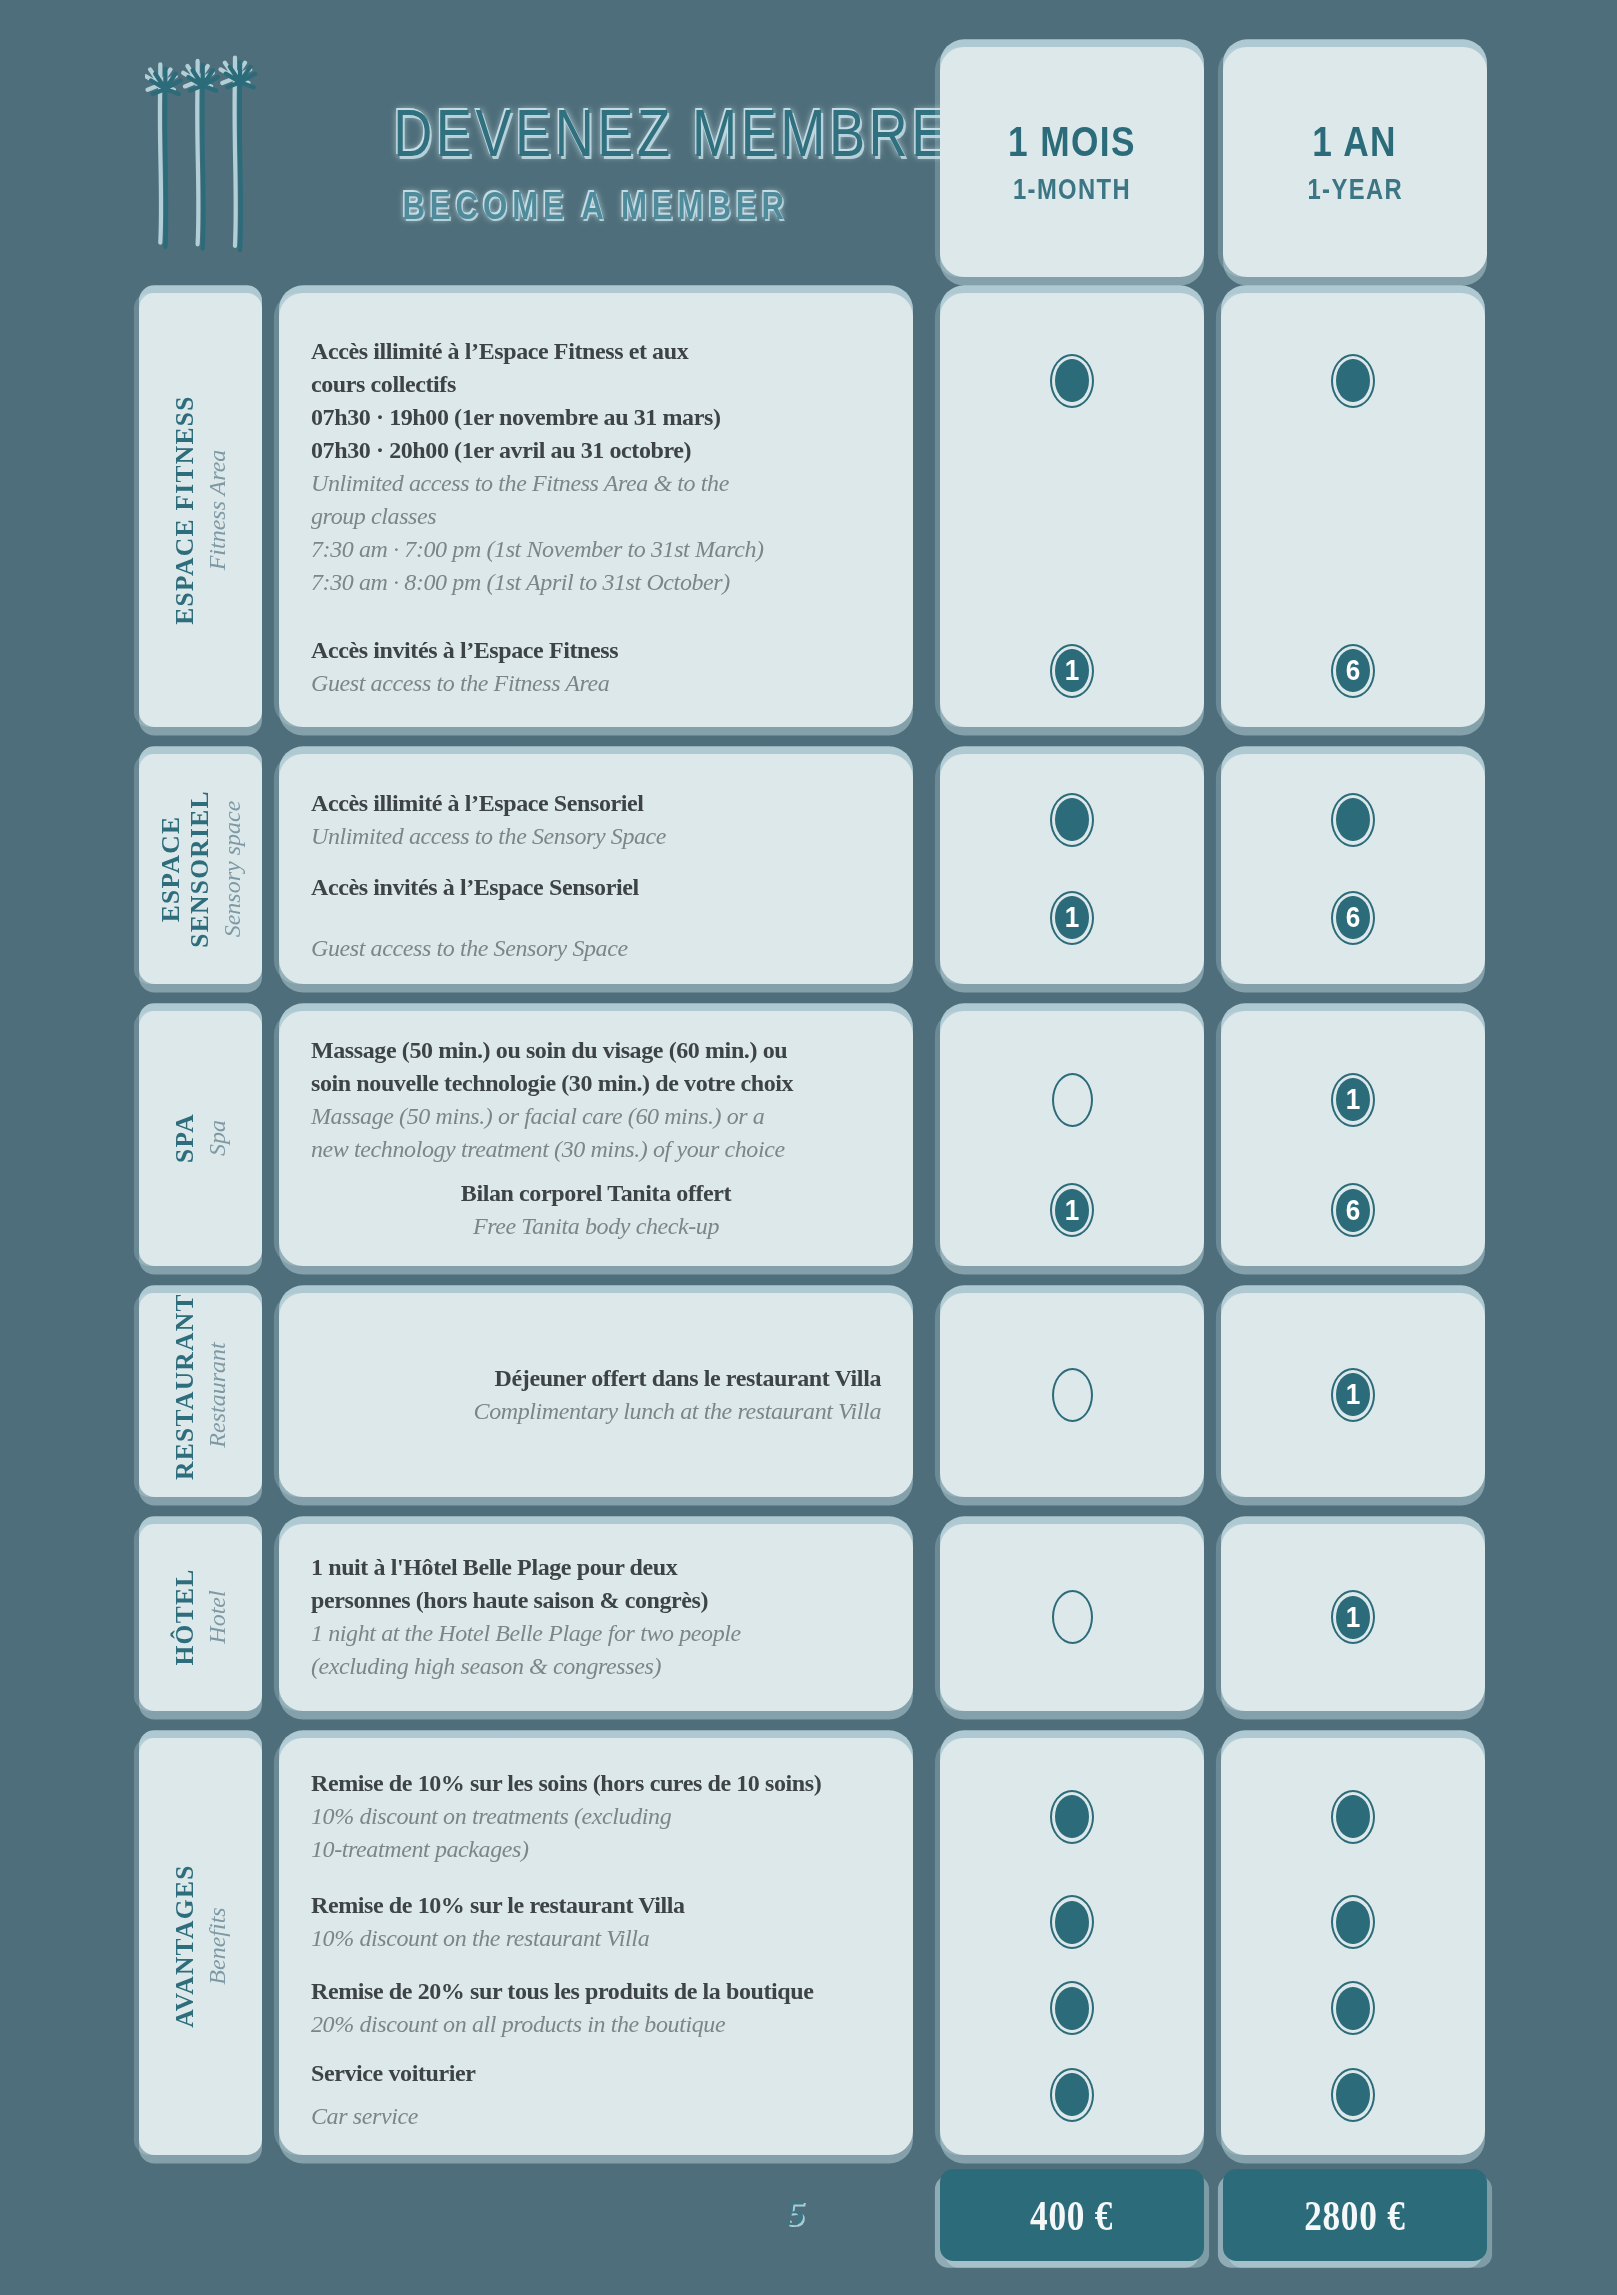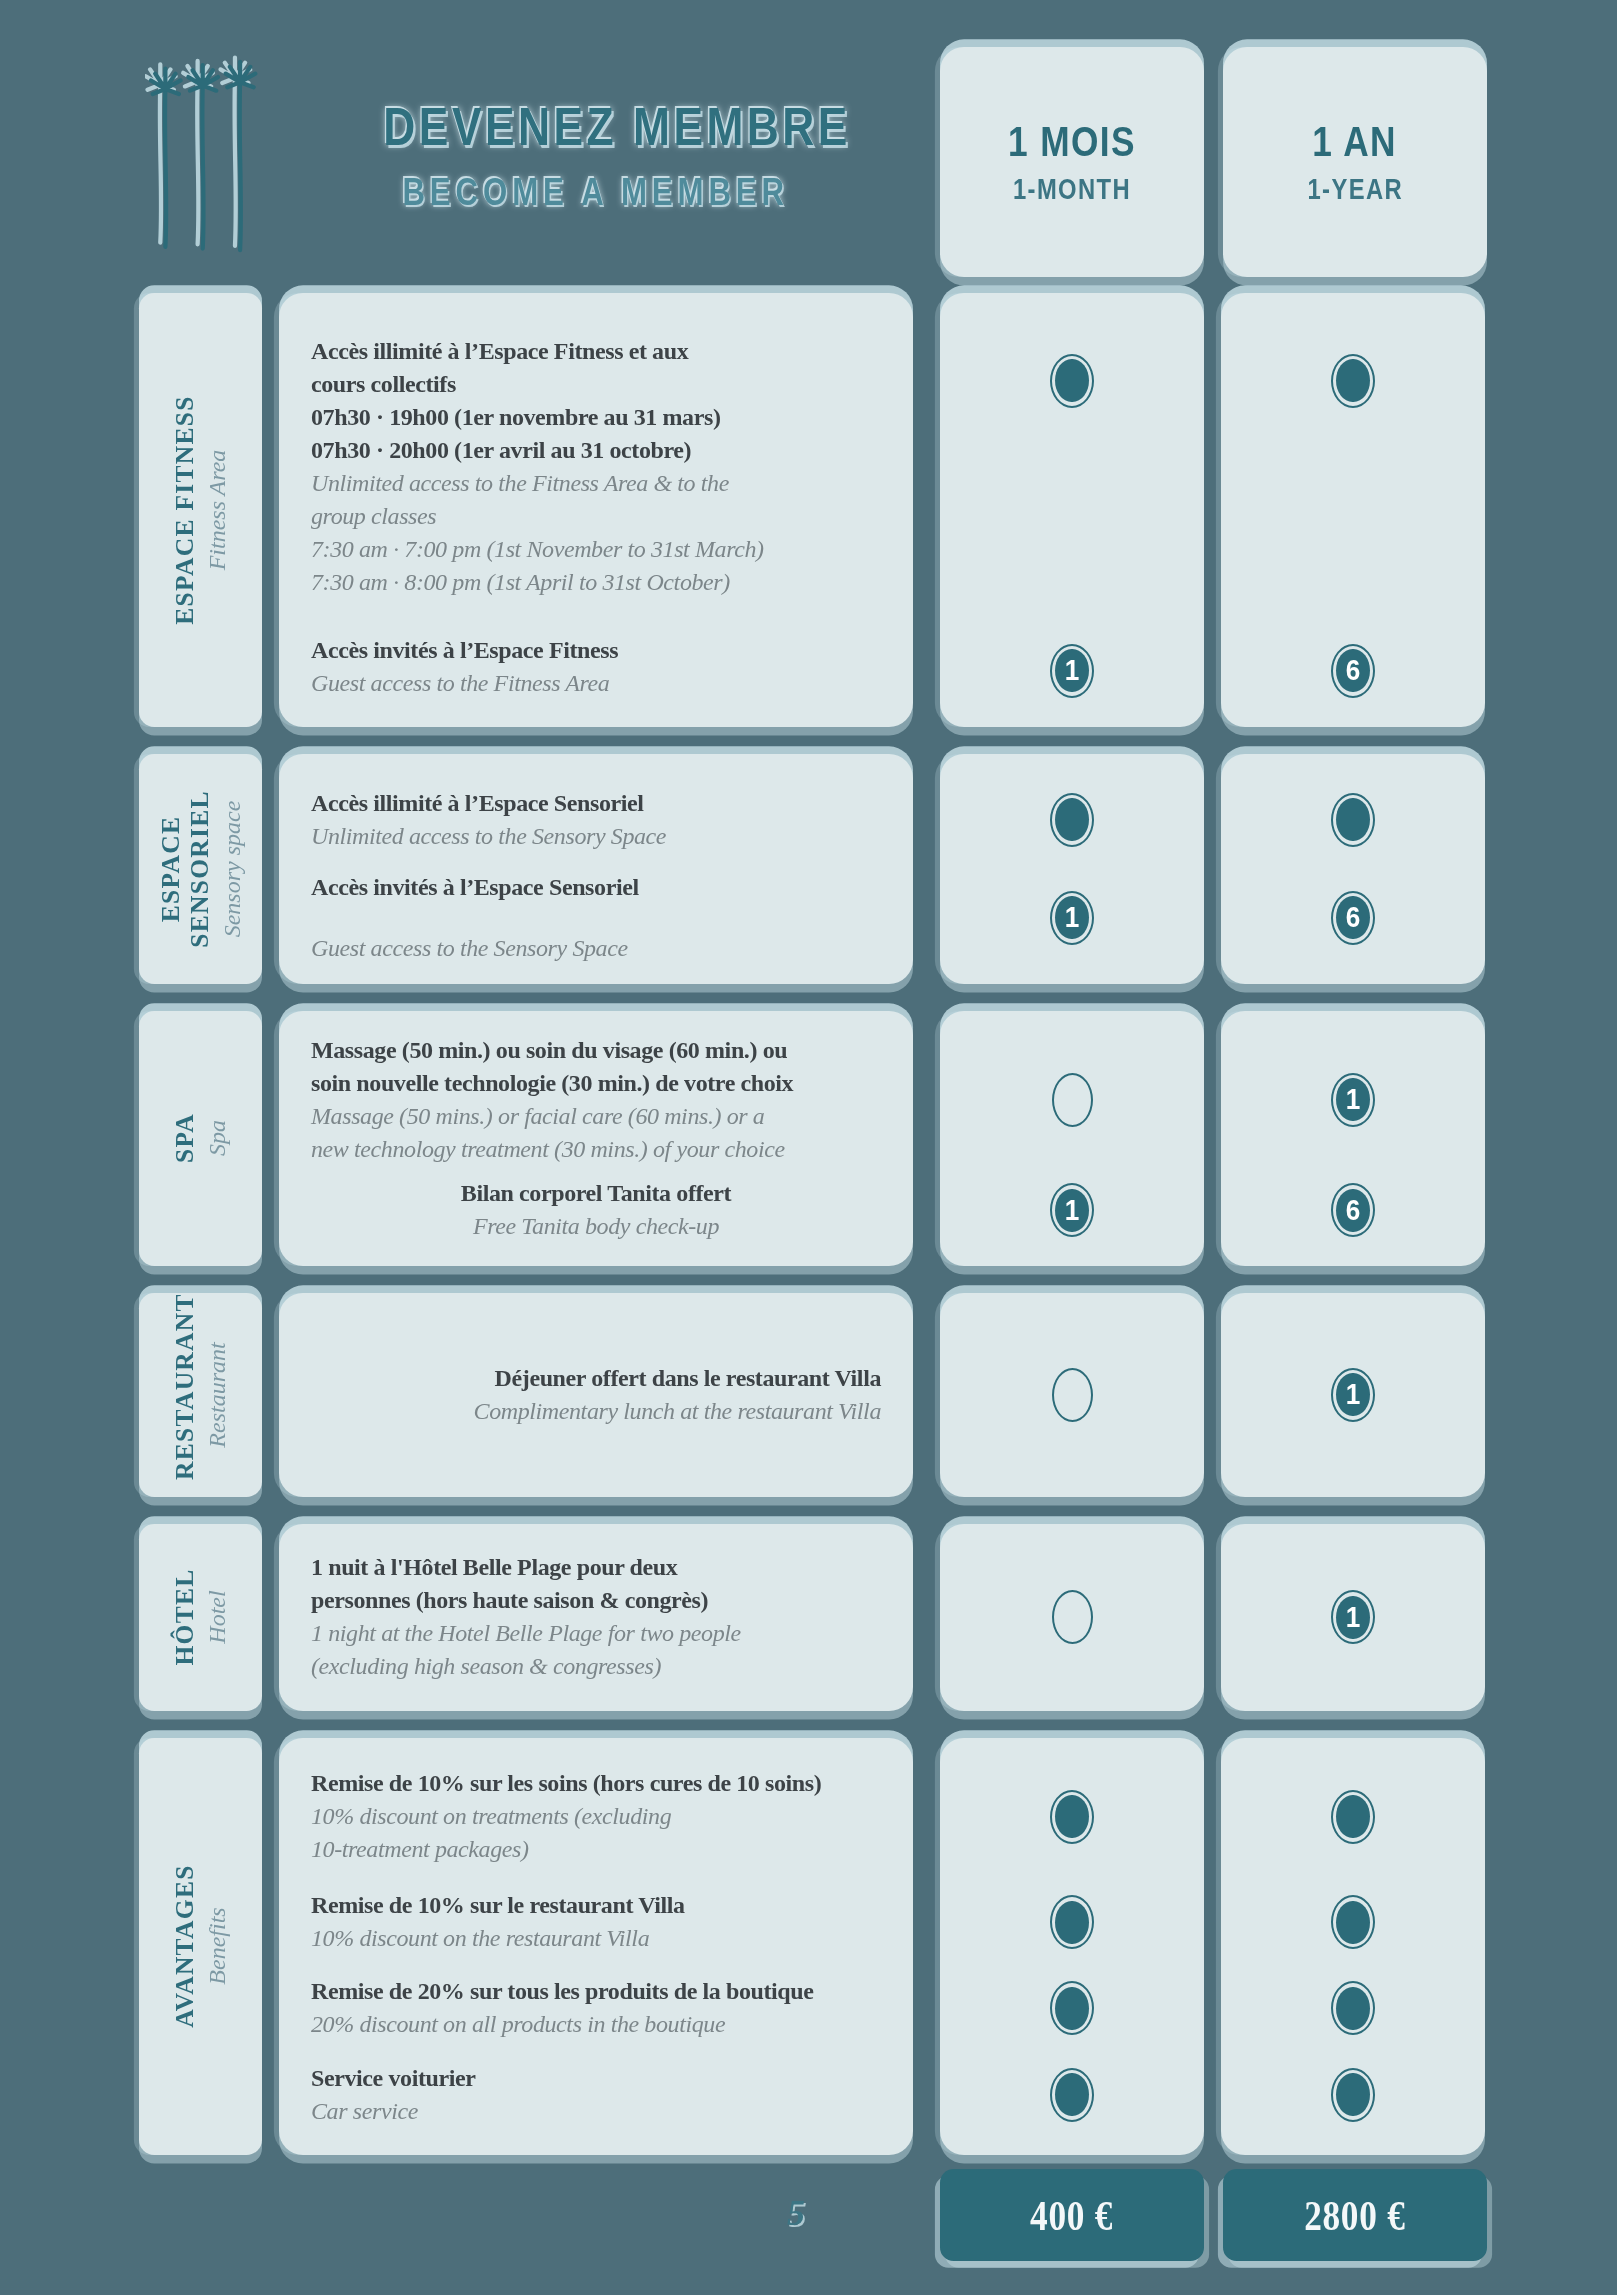--- a/index.html
+++ b/index.html
@@ -27,21 +27,21 @@
     box-shadow:0 -7.7px 0 var(--edge), 0 8.5px 0 rgba(199,224,231,.45), -5.1px 0 0 rgba(199,224,231,.25);
   }
 
   
   .header{position:relative;height:286px;}
   .logo{position:absolute;left:145px;top:53px;width:129px;height:206px;}
   .title-block{position:absolute;left:332px;top:95px;width:528px;text-align:center;}
   .condensed{display:inline-block;transform:scaleX(.82);transform-origin:center;white-space:nowrap;}
   .title{
     font-family:"Liberation Sans","DejaVu Sans",sans-serif;
-    font-weight:bold;font-size:54px;letter-spacing:4.3px;color:#30707f;
+    font-weight:normal;font-size:66px;letter-spacing:4.3px;color:#30707f;
     text-shadow:0 0 8.5px #cfe3ea, 2.6px 2.6px 0 rgba(183,211,220,.9), -1.7px -1.7px 0 rgba(207,227,234,.9);
   }
   .subtitle{
     margin-top:13.6px;
     font-family:"Liberation Sans","DejaVu Sans",sans-serif;
     font-weight:bold;font-size:38px;letter-spacing:6px;color:#4f8b9b;
     text-shadow:0 0 6.8px #cfe3ea, 1.7px 1.7px 0 rgba(183,211,220,.9), -1.7px -1.7px 0 rgba(207,227,234,.9);
   }
   .col-head{
     position:absolute;top:47px;width:264px;height:230px;
@@ -406,21 +406,21 @@
 10-treatment packages)</p>
           </div>
           <div class="item" style="flex: 2 1 0px;">
             <p class="fr">Remise de 10% sur le restaurant Villa</p>
             <p class="en">10% discount on the restaurant Villa</p>
           </div>
           <div class="item" style="flex: 2 1 0px;">
             <p class="fr">Remise de 20% sur tous les produits de la boutique</p>
             <p class="en">20% discount on all products in the boutique</p>
           </div>
-          <div class="item" style="flex: 2 1 0px;">
+          <div class="item" style="flex: 2 1 0px; justify-content: space-between;">
             <p class="fr">Service voiturier</p>
             <p class="en">Car service</p>
           </div>
         </div>
     <div class="sp"></div>
     <div class="card val-card month-card">
           <div class="slot" style="flex: 3 1 0px;">
             <div class="circle ring">
               <div class="core"></div>
             </div>

